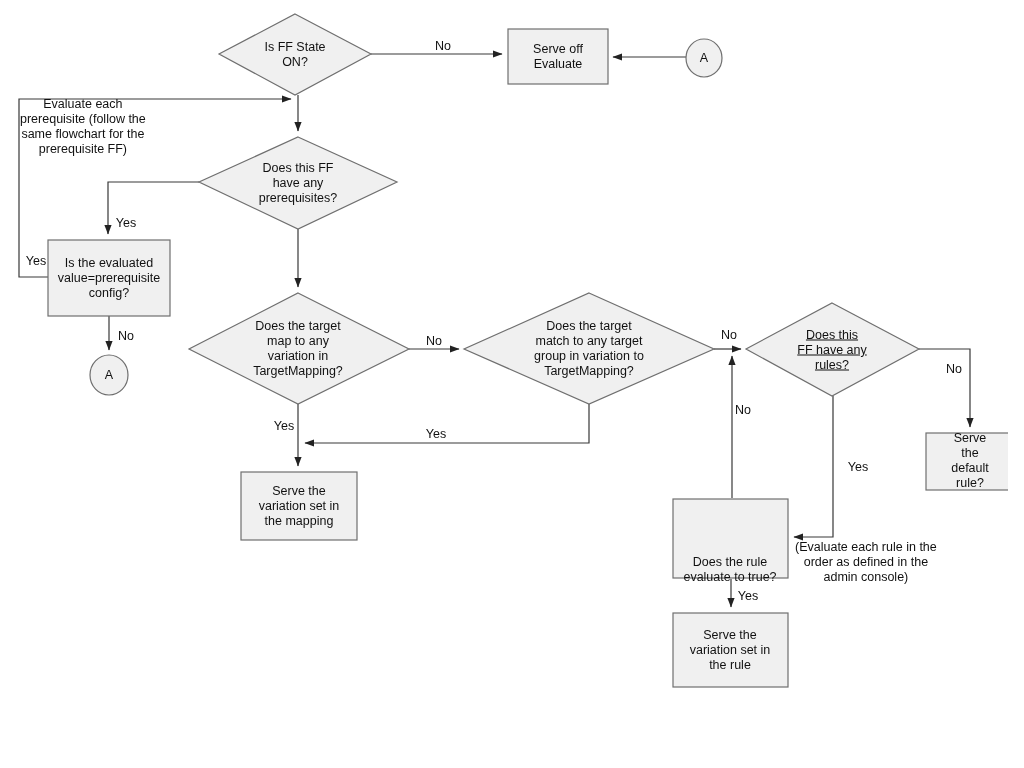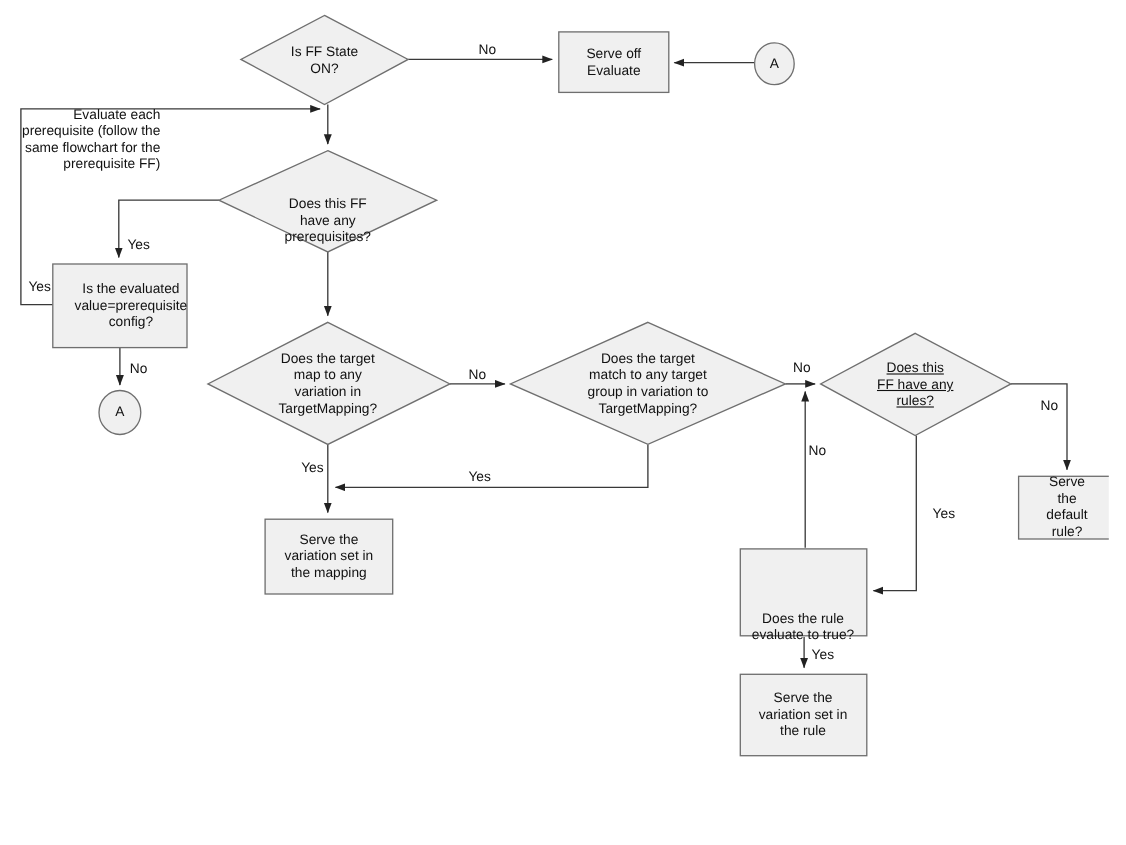--- a/index.html
+++ b/index.html
@@ -39,21 +39,21 @@
   }
   .node-label {
     transform: translate(-50%, -50%);
     text-align: center;
   }
   .edge-label {
     transform: translate(-50%, -50%);
     text-align: left;
   }
   .annotation {
-    text-align: right;
+    text-align: center;
   }
   .connector-label {
     transform: translate(-50%, -50%);
     text-align: center;
   }
 </style>
 </head>
 <body>
 
 <div class="stage">
@@ -98,24 +98,24 @@
       <rect class="shape" x="673" y="499" width="115" height="79"></rect>
       <rect class="shape" x="673" y="613" width="115" height="74"></rect>
     </g>
   </svg>
 
   <div class="lbl node-label" style="left:295px; top:55px;">Is FF State
 ON?</div>
   <div class="lbl node-label" style="left:558px; top:57px;">Serve off
 Evaluate</div>
   <div class="lbl connector-label" style="left:704px; top:58px;">A</div>
-  <div class="lbl node-label" style="left:298px; top:201px;">Does this FF
+  <div class="lbl node-label" style="left:298px; top:183px;">Does this FF
 have any
 prerequisites?</div>
-  <div class="lbl node-label" style="left:109px; top:278px;margin-left:10px;">Is the evaluated
+  <div class="lbl node-label" style="left:109px; top:278px;">Is the evaluated
 value=prerequisite
 config?</div>
   <div class="lbl connector-label" style="left:109px; top:375px;">A</div>
   <div class="lbl node-label" style="left:298px; top:349px;">Does the target
 map to any
 variation in
 TargetMapping?</div>
   <div class="lbl node-label" style="left:589px; top:349px;">Does the target
 match to any target
 group in variation to
@@ -144,14 +144,17 @@
   <div class="lbl edge-label" style="left:954px; top:369px;">No</div>
   <div class="lbl edge-label" style="left:858px; top:467px;">Yes</div>
   <div class="lbl edge-label" style="left:284px; top:426px;">Yes</div>
   <div class="lbl edge-label" style="left:436px; top:434px;">Yes</div>
   <div class="lbl edge-label" style="left:748px; top:596px;">Yes</div>
 
   <div class="lbl annotation" style="left:20px; top:97px;">Evaluate each
 prerequisite (follow the
 same flowchart for the
 prerequisite FF)</div>
+  <div class="lbl annotation" style="left:795px; top:540px;">(Evaluate each rule in the
+order as defined in the
+admin console)</div>
 
 </div>
 
 </body></html>

